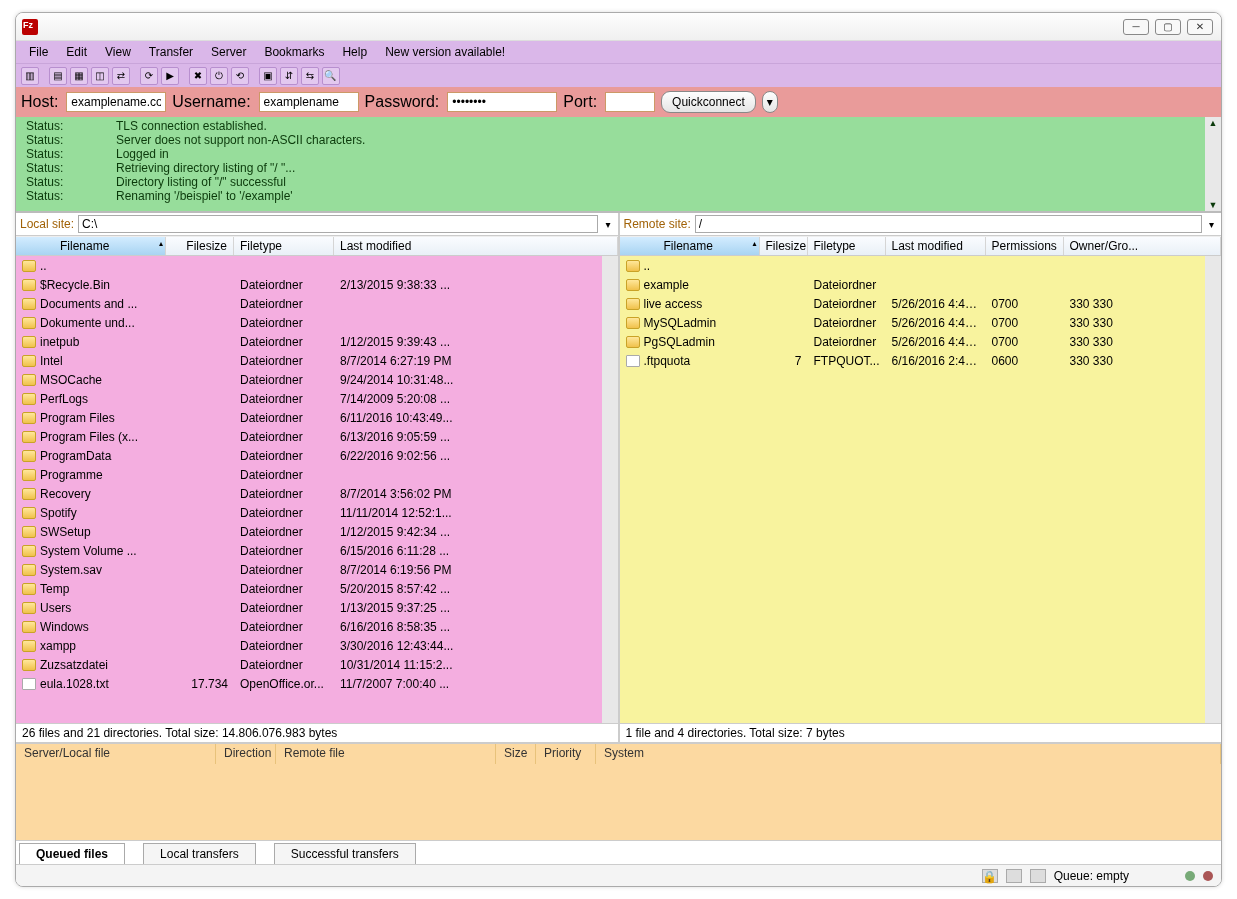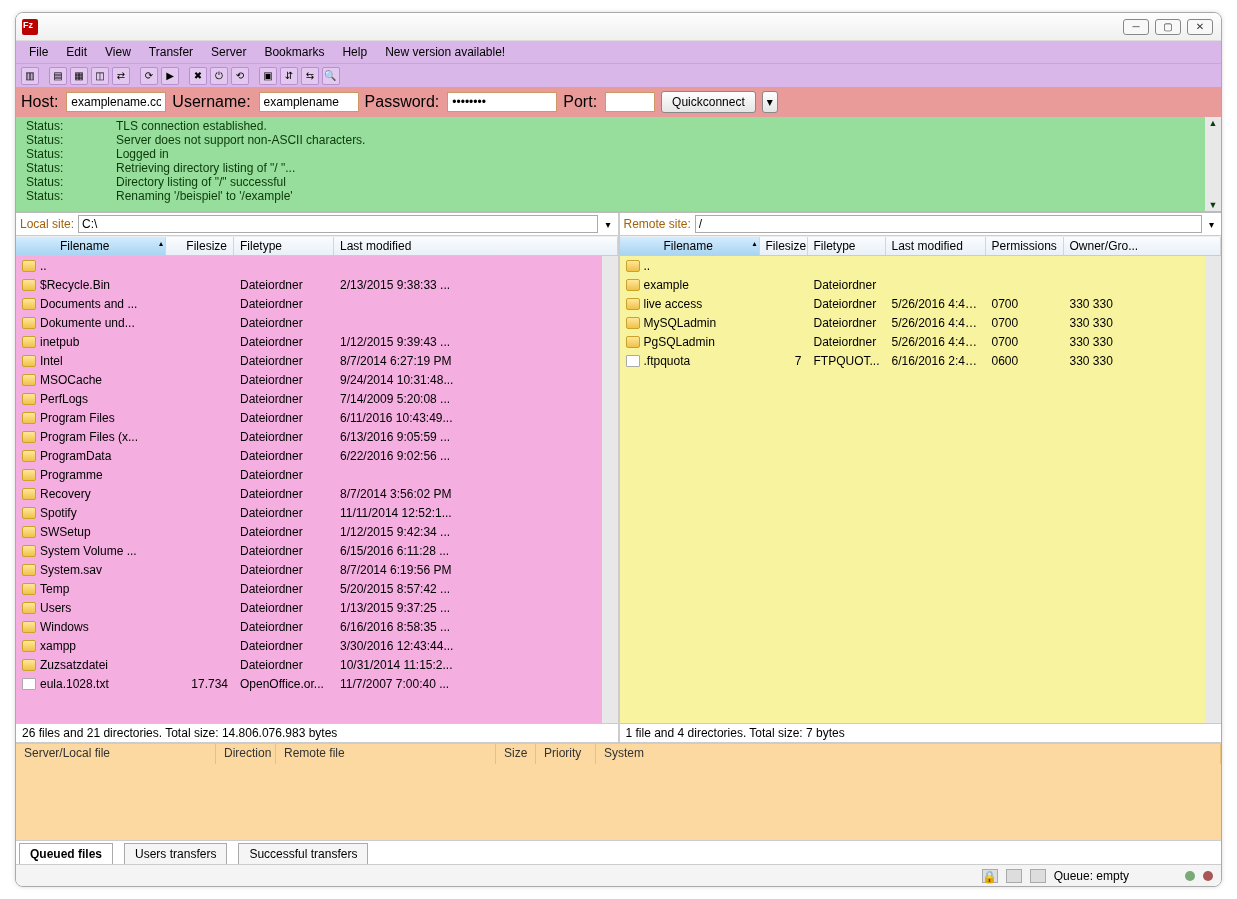--- a/index.html
+++ b/index.html
@@ -46,21 +46,21 @@
 .menubar span { padding:2px 8px; color:#000; cursor:pointer; }
 .menubar .newver { color:#000; }
 
 .toolbar { background:#dab7e9; height:24px; display:flex; align-items:center; padding:0 5px; gap:3px; border-top:1px solid #c9a5da;}
 .tb-btn { width:18px; height:18px; background:#e3c8ef; border:1px solid #b88fcf; border-radius:2px; display:flex; align-items:center; justify-content:center; font-size:10px; cursor:pointer; }
 .tb-sep { width:4px; }
 
 .connectbar { background:#e99b9a; height:30px; display:flex; align-items:center; padding:0 5px; gap:6px; }
 .connectbar label { color:#000; font-size:16px; margin-right:2px; }
 .connectbar input { background:#fff; border:1px solid #c96; font-size:12px; padding:2px 4px; }
-.qc-btn { background:linear-gradient(#fefefe,#e5e5e5); border:1px solid #888; border-radius:3px; padding:3px 10px; cursor:pointer; font-size:12px;}
+.qc-btn { background:linear-gradient(#fefefe,#e5e5e5); border:1px solid #888; border-radius:9px; padding:3px 10px; cursor:pointer; font-size:12px;}
 .qc-drop { width:16px; padding:3px 2px; }
 
 .logpanel { background:#97dd9b; flex: 0 0 96px; overflow:hidden; position:relative; font-size:12px; padding:2px 10px; color:#0b3a0b; border-bottom:2px solid #bbb;}
 .logpanel .row { display:flex; }
 .logpanel .lbl { width:90px; }
 .logpanel .scroll { position:absolute; right:0; top:0; width:16px; height:100%; background:#e8e8e8; display:flex; flex-direction:column; align-items:center; justify-content:space-between;}
 .logpanel .scroll span { font-size:9px; padding:1px; }
 
 .mainsplit { flex:1; display:flex; min-height:0; }
 .pane { flex:1; display:flex; flex-direction:column; min-width:0; border-right:2px solid #ccc; }
@@ -86,21 +86,21 @@
 .file-icon { background:#fff; border:1px solid #aaa; border-radius:1px;}
 
 .summary { background:#fff; border-top:1px solid #ccc; padding:2px 6px; font-size:12px;}
 
 .queuepanel { height:98px; background:#fcd9a1; border-top:2px solid #ccc; display:flex; flex-direction:column; }
 .queuehdr { background:#fcd9a1; display:flex; height:20px; }
 .queuehdr .col { padding:2px 8px; font-size:12px; color:#333; border-right:1px solid #e8c27a;}
 .queuebody { flex:1; background:#fcd9a1; }
 
 .bottomtabs { height:24px; background:#fff; border-top:1px solid #ccc; display:flex; align-items:flex-end; padding:0 3px;}
-.bottomtabs .tab { border:1px solid #aaa; border-bottom:none; padding:3px 10px; font-size:12px; background:#f5f5f5; margin-right:11px; cursor:pointer; }
+.bottomtabs .tab { border:1px solid #aaa; border-bottom:none; padding:3px 16px; font-size:12px; background:#f5f5f5; margin-right:18px; cursor:pointer; }
 .bottomtabs .tab.active { background:#fff; font-weight:bold; }
 
 .statusbar { height:22px; background:#f4f4f4; border-top:1px solid #ccc; display:flex; align-items:center; justify-content:flex-end; gap:8px; padding:0 8px; font-size:12px;}
 .statusbar .sicon { width:16px; height:14px; background:#ddd; border:1px solid #aaa; }
 .dot { width:10px; height:10px; border-radius:50%; }
 .dot.g { background:#7a7; }
 .dot.r { background:#a55; }
 
 .vscroll { width:16px; background:#e8e8e8; }
 .filelist-wrap { display:flex; flex:1; min-height:0; }
@@ -435,21 +435,21 @@
       <div class="col" style="width:220px">Remote file</div>
       <div class="col" style="width:40px;text-align:right">Size</div>
       <div class="col" style="width:60px">Priority</div>
       <div class="col" style="flex:1">System</div>
     </div>
     <div class="queuebody"></div>
   </div>
 
   <div class="bottomtabs">
     <div class="tab active">Queued files</div>
-    <div class="tab">Users transfers</div>
+    <div class="tab">Local transfers</div>
     <div class="tab">Successful transfers</div>
   </div>
 
   <div class="statusbar">
     <div class="sicon">🔒</div>
     <div class="sicon"></div>
     <div class="sicon"></div>
     <span>Queue: empty</span>
     <div style="width:40px"></div>
     <div class="dot g"></div>

